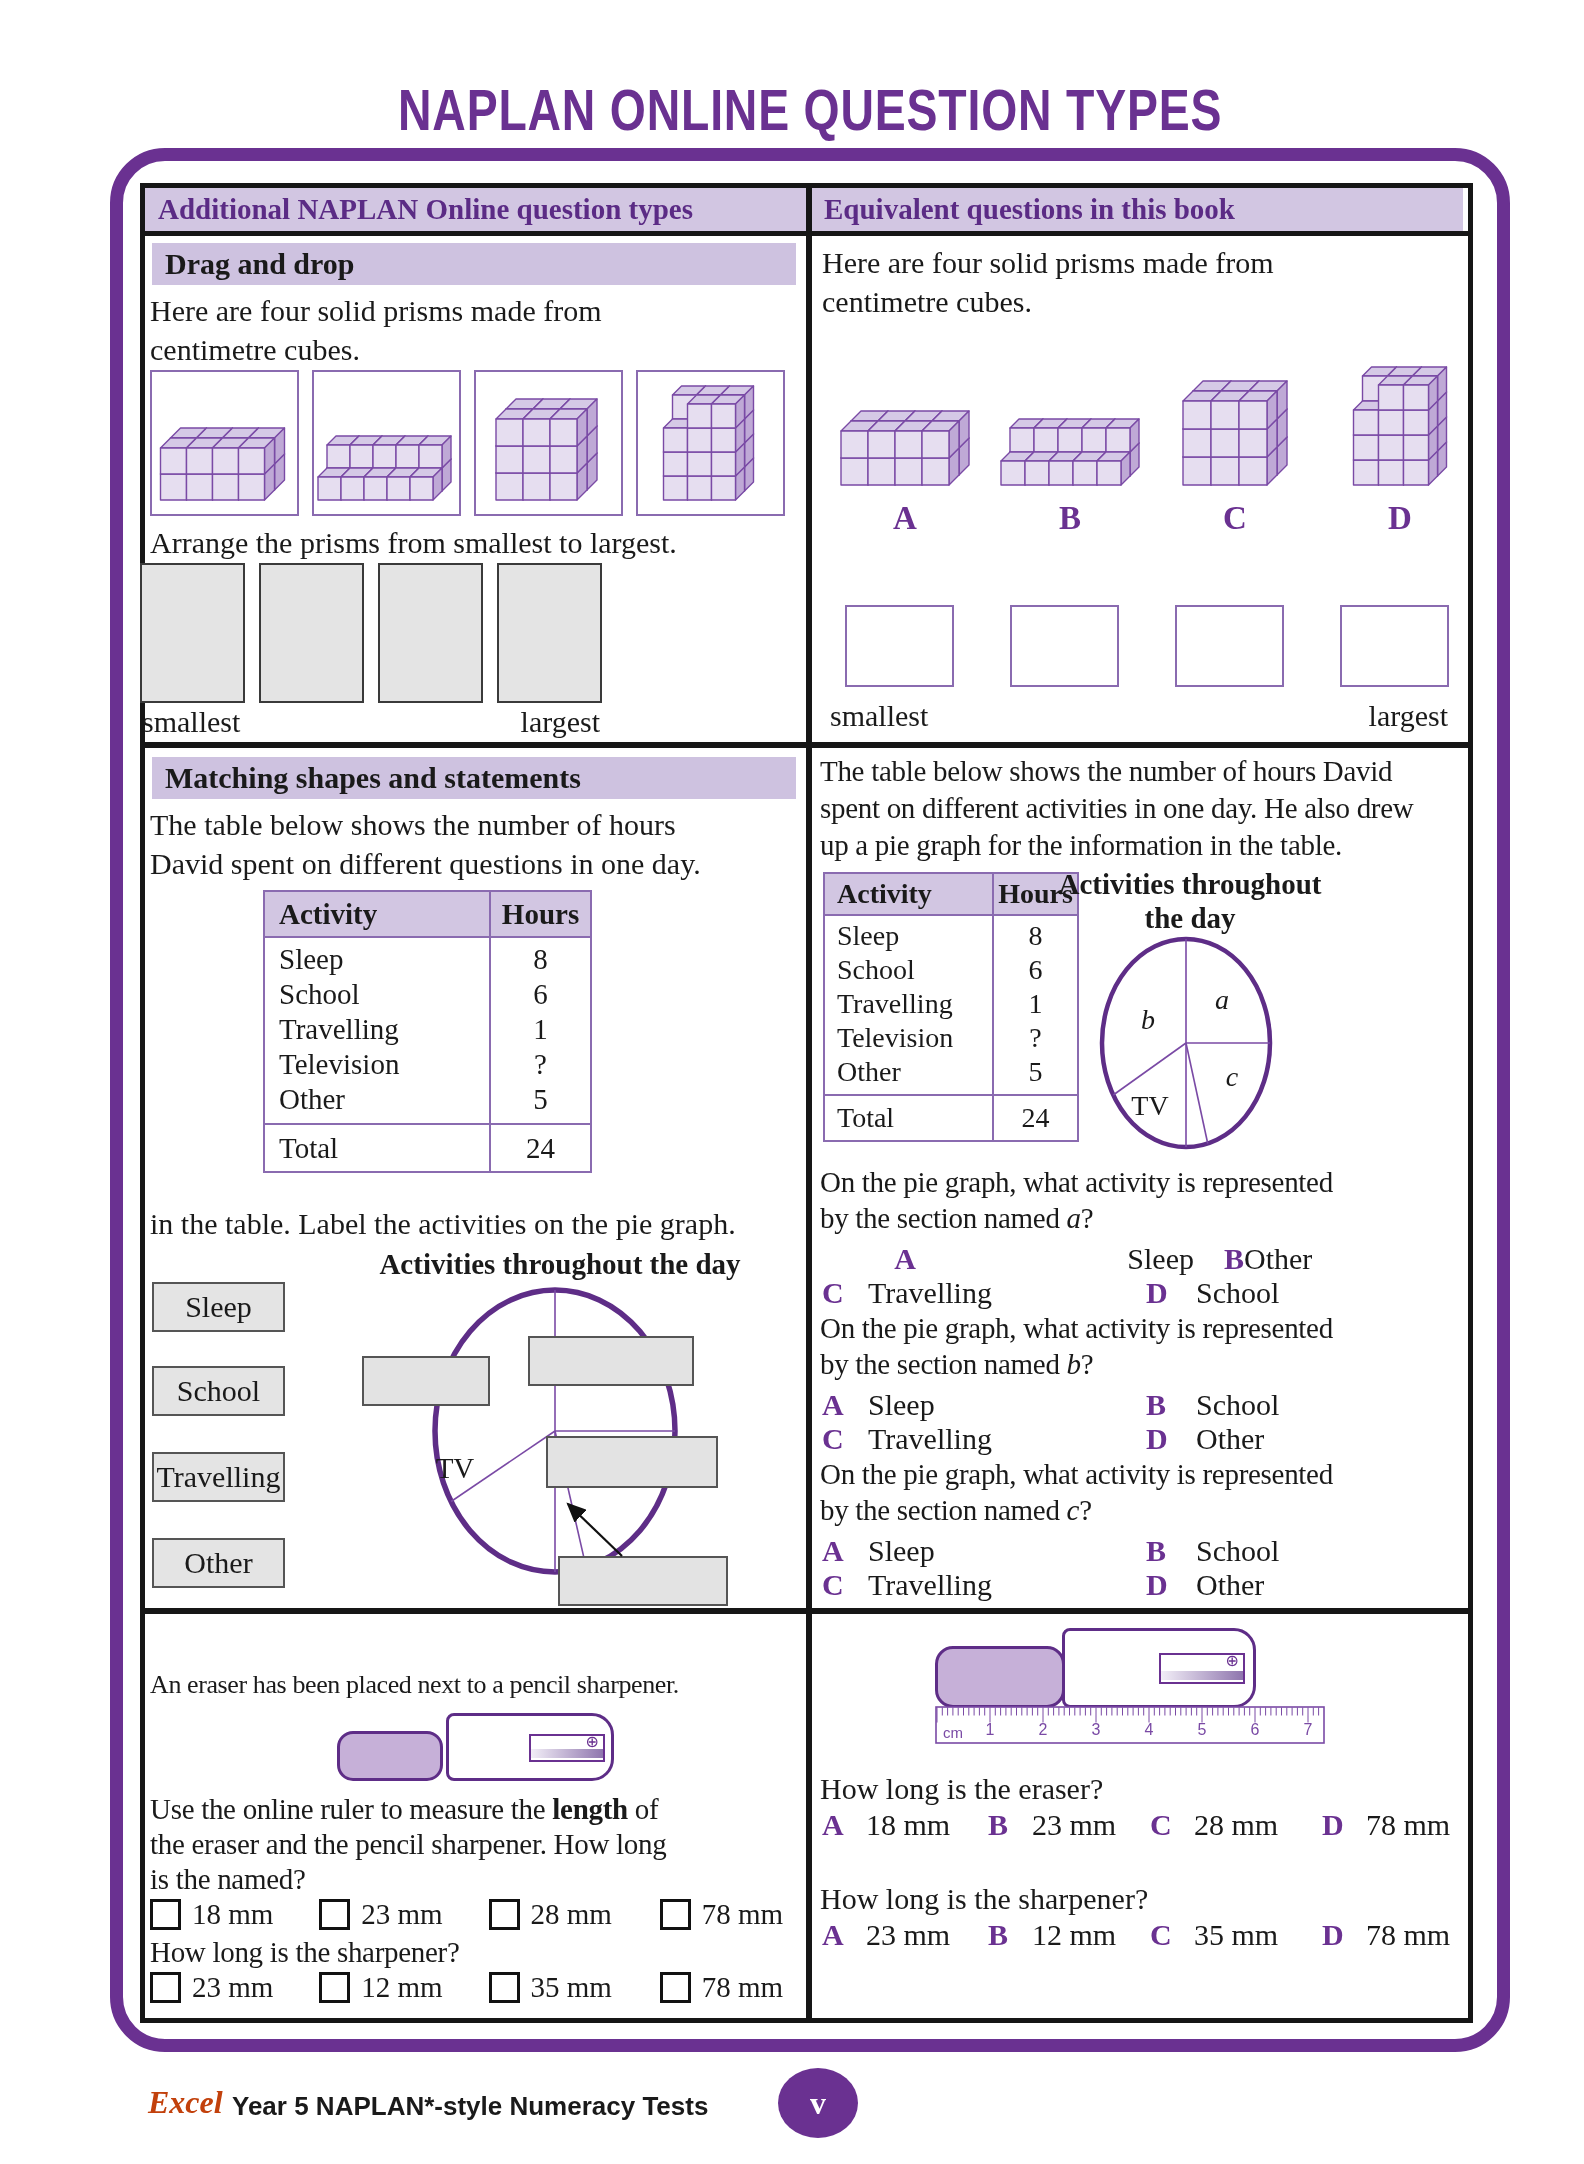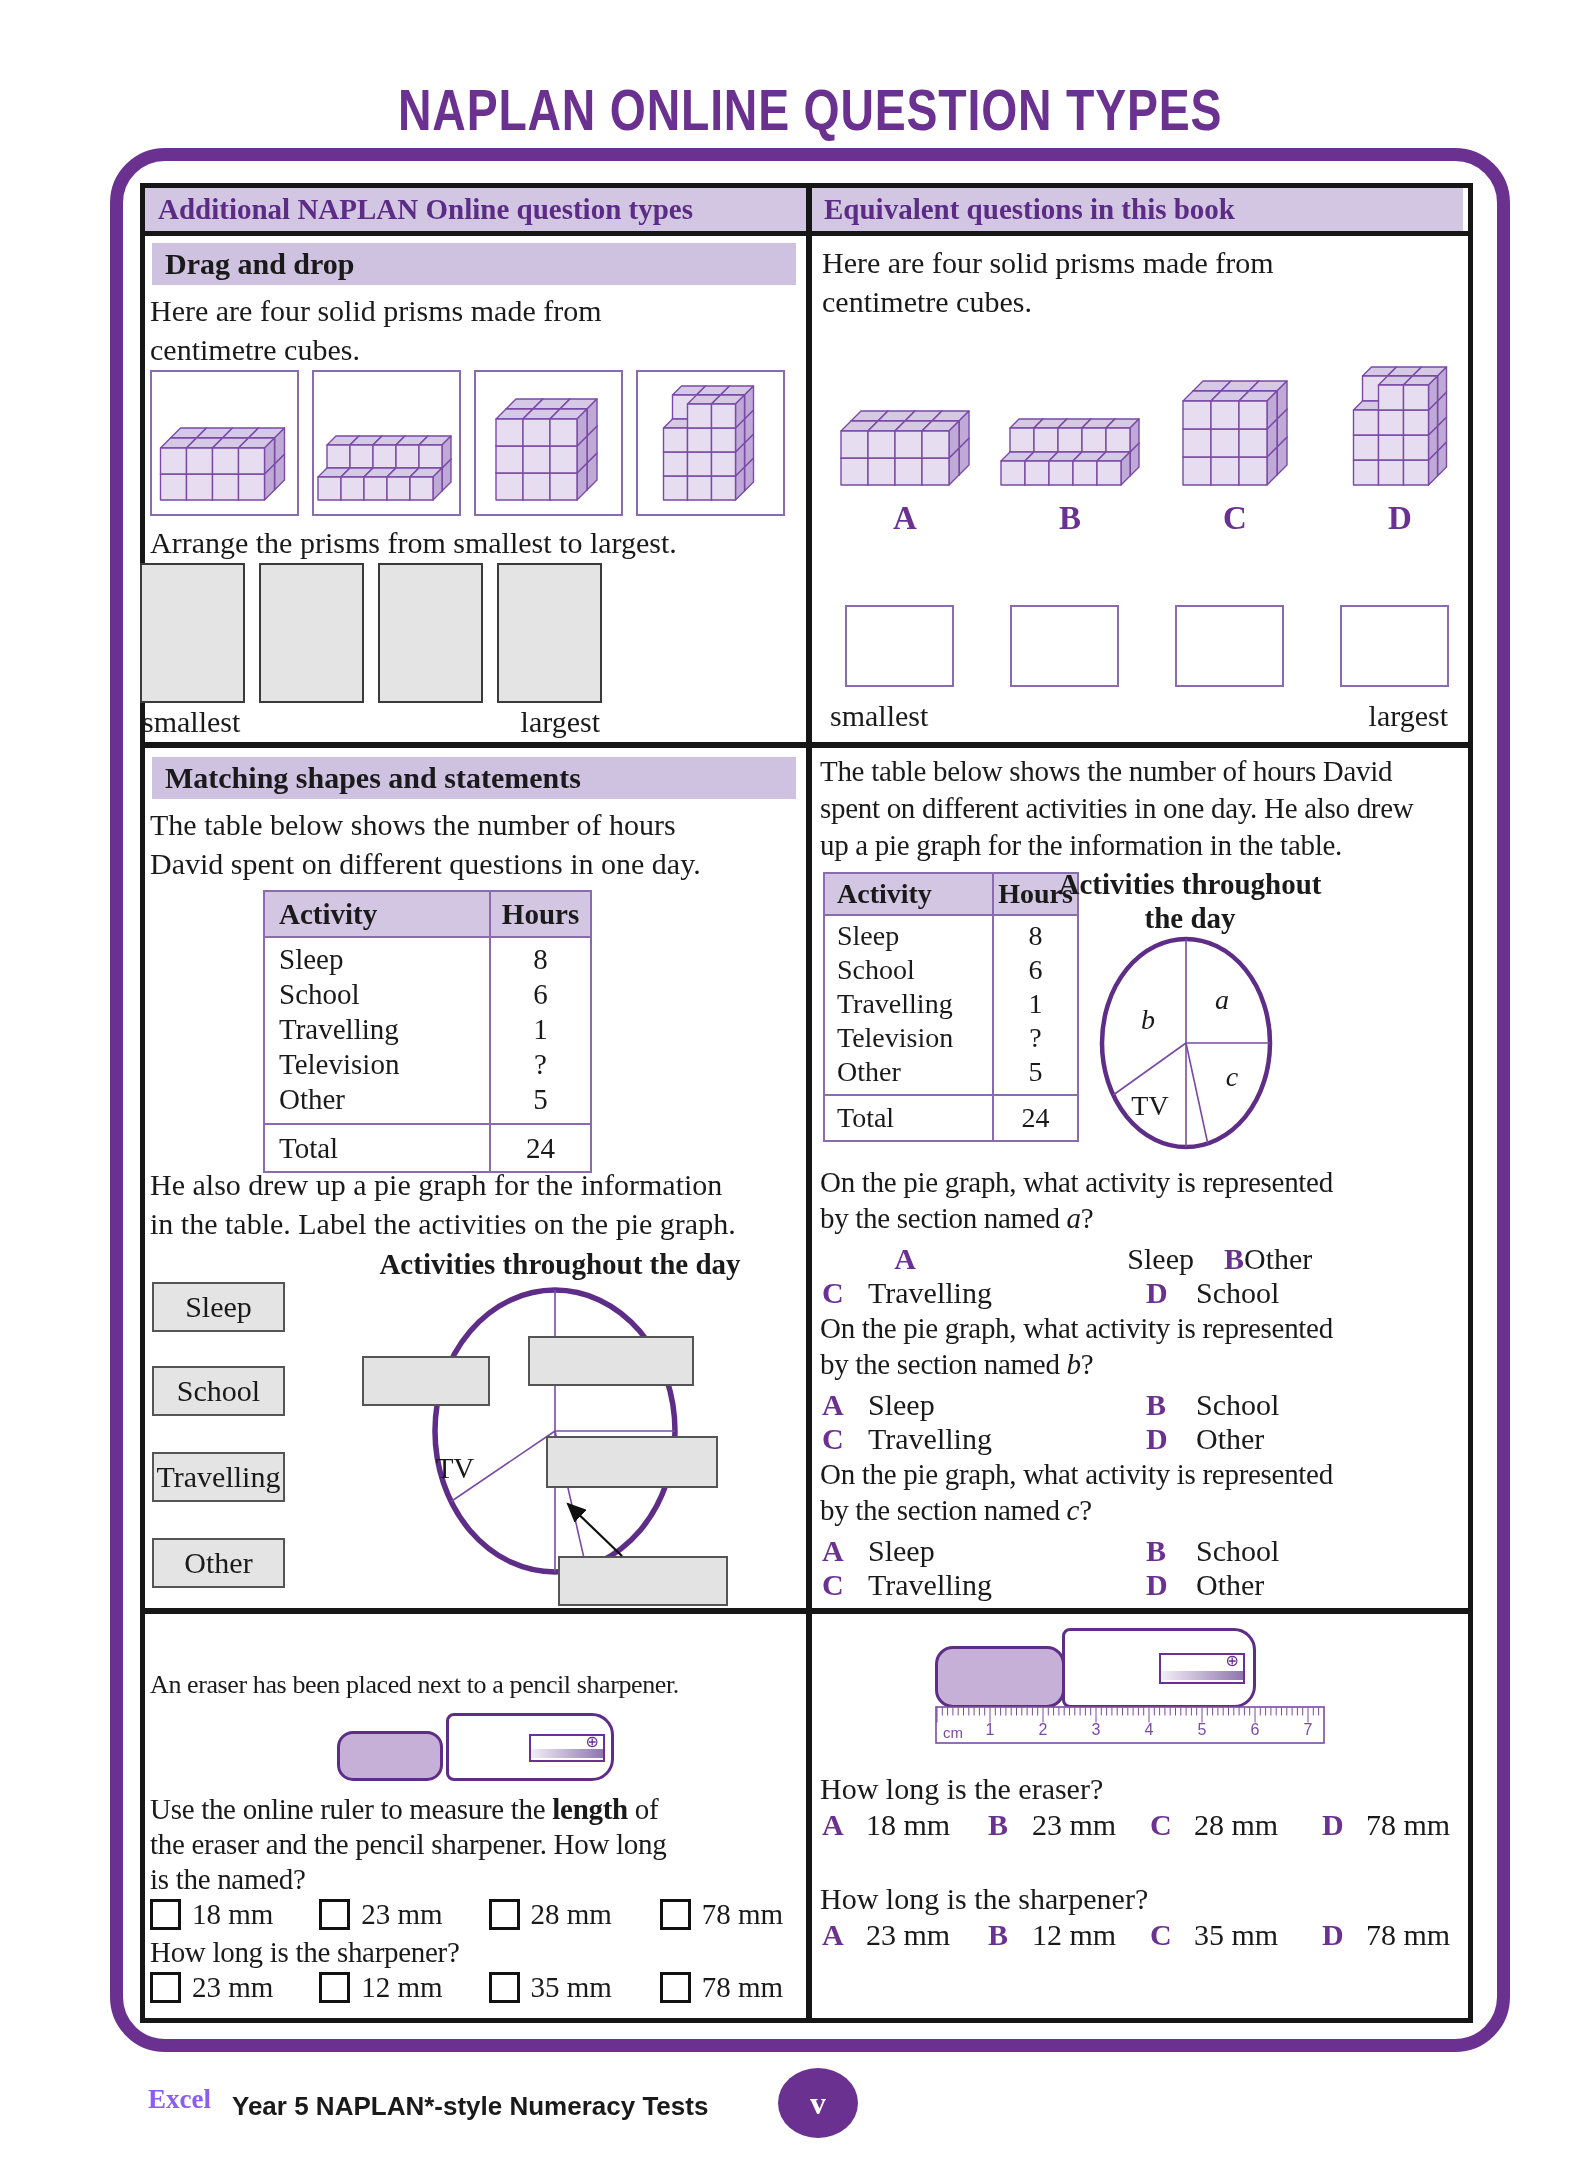--- a/index.html
+++ b/index.html
@@ -561,21 +561,20 @@
         <div>?</div>
         <div>5</div>
       </div>
     </div>
     <div style="display:flex;border-top:2px solid #8a6bb0;height:46px;line-height:46px;">
       <div style="width:210px;padding-left:14px;border-right:2px solid #8a6bb0;">Total</div>
       <div style="flex:1;text-align:center;">24</div>
     </div>
   </div>
 
-  <div class="abs body30" style="left:150px;top:1166px;">He also drew up a pie graph for the information</div>
   <div class="abs body30" style="left:150px;top:1205px;">in the table. Label the activities on the pie graph.</div>
   <div class="abs" style="left:290px;top:1248px;width:540px;text-align:center;font-weight:bold;font-size:29px;">Activities throughout the day</div>
 
   <svg id="pie-left" class="abs" width="260" height="296" style="left:425px;top:1283px;">
       <ellipse cx="130" cy="148" rx="120" ry="141" fill="#fff" stroke="#5e2d87" stroke-width="5.5"></ellipse>
       <line x1="130" y1="148" x2="130" y2="7" stroke="#7a4aa5" stroke-width="1.6"></line>
       <line x1="130" y1="148" x2="250" y2="148" stroke="#7a4aa5" stroke-width="1.6"></line>
       <line x1="130" y1="148" x2="161.05828541230252" y2="284.1955415067586" stroke="#7a4aa5" stroke-width="1.6"></line>
       <line x1="130" y1="148" x2="130.00000000000003" y2="289" stroke="#7a4aa5" stroke-width="1.6"></line>
       <line x1="130" y1="148" x2="26.076951545867388" y2="218.50000000000006" stroke="#7a4aa5" stroke-width="1.6"></line>
@@ -835,19 +834,19 @@
   <div class="abs body30" style="left:820px;top:1770px;">How long is the eraser?</div>
   <div class="abs body30" style="left:822px;top:1806px;">
     <span class="optletter" style="width:44px;">A</span><span style="display:inline-block;width:122px;">18 mm</span><span class="optletter" style="width:44px;">B</span><span style="display:inline-block;width:118px;">23 mm</span><span class="optletter" style="width:44px;">C</span><span style="display:inline-block;width:128px;">28 mm</span><span class="optletter" style="width:44px;">D</span><span>78 mm</span>
   </div>
 
   <div class="abs body30" style="left:820px;top:1880px;">How long is the sharpener?</div>
   <div class="abs body30" style="left:822px;top:1916px;">
     <span class="optletter" style="width:44px;">A</span><span style="display:inline-block;width:122px;">23 mm</span><span class="optletter" style="width:44px;">B</span><span style="display:inline-block;width:118px;">12 mm</span><span class="optletter" style="width:44px;">C</span><span style="display:inline-block;width:128px;">35 mm</span><span class="optletter" style="width:44px;">D</span><span>78 mm</span>
   </div>
 
-  <div class="abs" style="left:148px;top:2084px;font-weight:bold;font-size:27px;color:#8b5cf6;">Excel</div>
+  <div class="abs" style="left:148px;top:2084px;font-weight:bold;font-style:italic;font-size:32px;color:#c2410c;">Excel</div>
   <div class="abs sans" style="left:232px;top:2091px;font-weight:bold;font-size:26px;">Year 5 NAPLAN*-style Numeracy Tests</div>
   <div class="abs" style="left:778px;top:2068px;width:80px;height:70px;border-radius:50%;background:#6a3191;text-align:center;line-height:70px;">
     <span style="color:#fff;font-weight:bold;font-size:32px;">v</span>
   </div>
 
 </div>
 
 </body></html>

